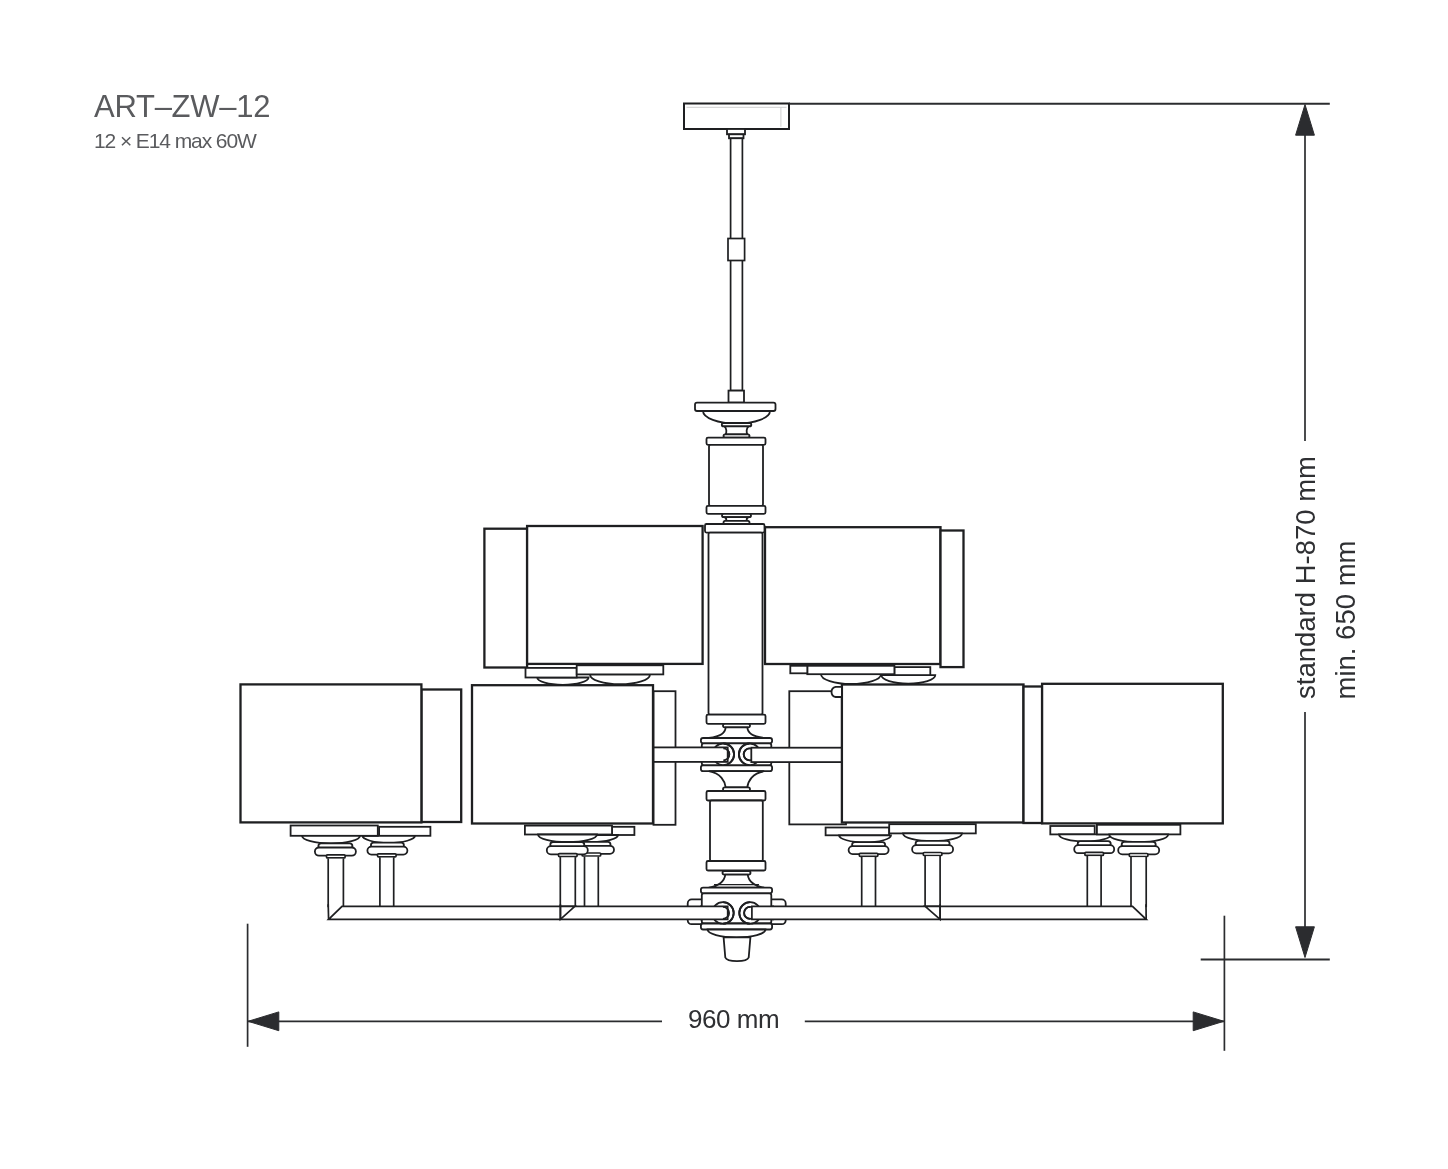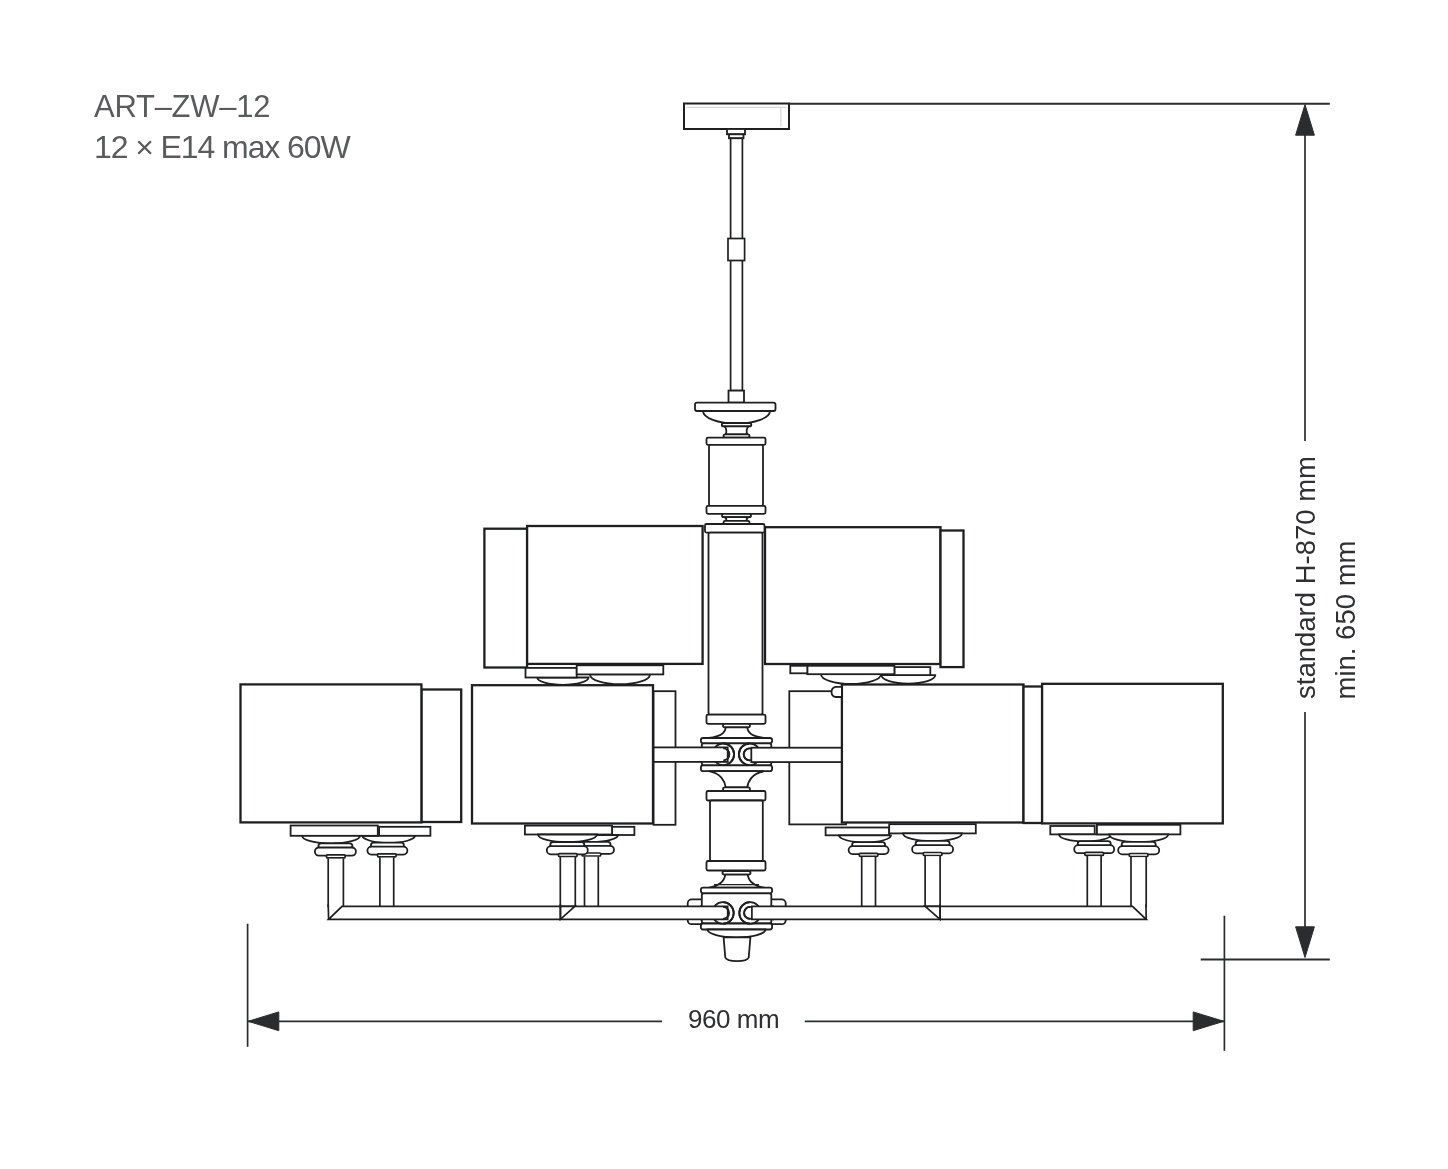--- a/index.html
+++ b/index.html
@@ -1,20 +1,20 @@
 <!DOCTYPE html>
 <html><head>
 <meta charset="utf-8">
 <style>
   html, body { margin: 0; padding: 0; background: #ffffff; }
   .page { position: relative; width: 1448px; height: 1169px; background: #ffffff;
           font-family: "Liberation Sans", sans-serif; }
   svg { position: absolute; left: 0; top: 0; }
   .l1 { position: absolute; left: 94px; top: 88.5px; font-size: 31px; color: #5a5b5e; letter-spacing: -0.27px; }
-  .l2 { position: absolute; left: 94px; top: 129.2px; font-size: 32px; color: #5a5b5e; letter-spacing: -1.09px; }
+  .l2 { position: absolute; left: 94px; top: 129.2px; font-size: 21px; color: #5a5b5e; letter-spacing: -1.09px; }
 </style>
 </head>
 <body>
 <div class="page">
 
 <div class="l1">ART–ZW–12</div>
 
 <div class="l2">12 × E14 max 60W</div>
 <svg width="1448" height="1169" viewBox="0 0 1448 1169">
 

